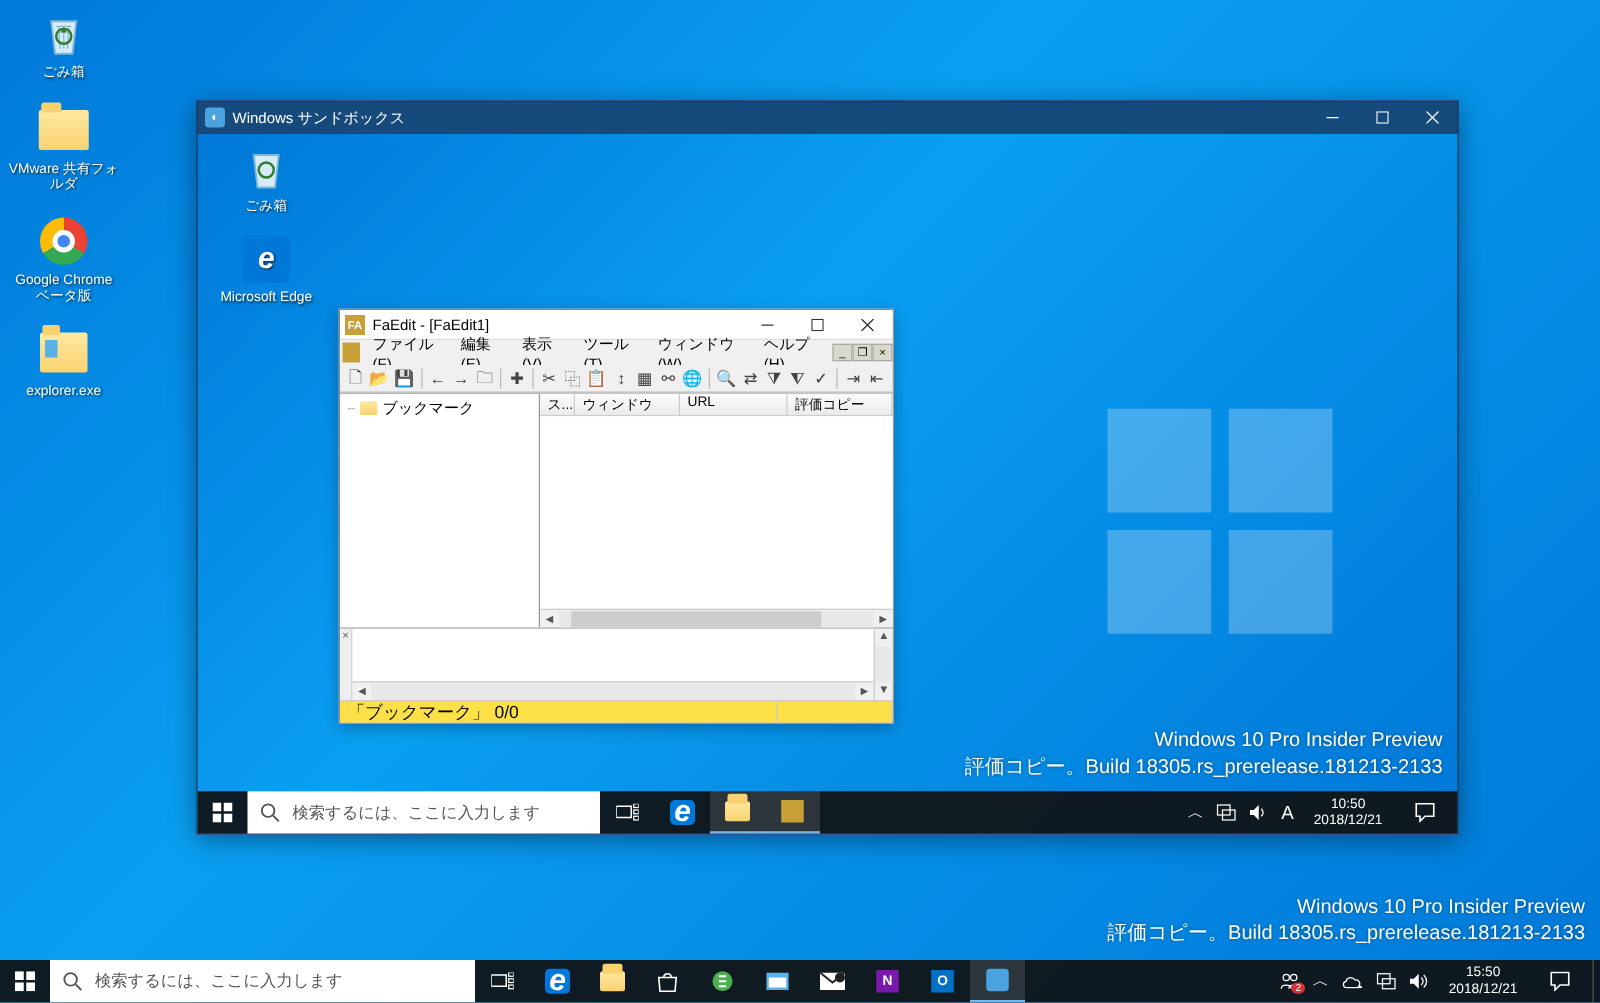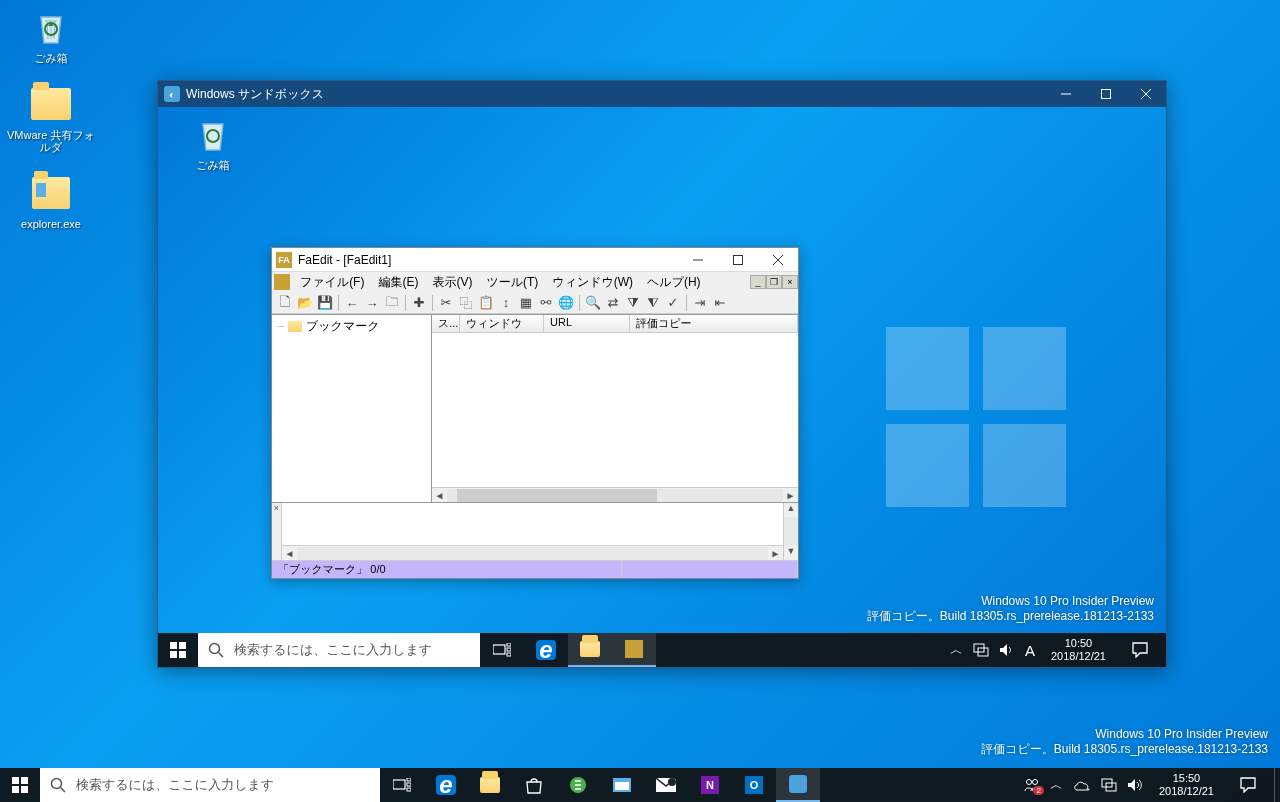--- a/index.html
+++ b/index.html
@@ -14,21 +14,21 @@
 .ic-bin { width: 40px; height: 40px; }
 .ic-folder { width: 40px; height: 32px; background: linear-gradient(#ffe9a2,#f9d26f); border-radius: 2px; position: relative; }
 .ic-folder::before { content:""; position:absolute; top:-6px; left:2px; width:16px; height:8px; background:#f9d26f; border-radius:2px 2px 0 0; }
 .ic-chrome { width:38px; height:38px; border-radius:50%; background: conic-gradient(#ea4335 0 120deg,#34a853 120deg 240deg,#fbbc05 240deg 360deg); position:relative; }
 .ic-chrome::after { content:""; position:absolute; inset:10px; background:#4285f4; border:4px solid #fff; border-radius:50%; }
 .ic-edge { width:38px; height:38px; background:#0078d7; border-radius:4px; display:flex; align-items:center; justify-content:center; color:#fff; font-weight:bold; font-size:24px; font-style:italic; }
 .ic-edge::after { content:"e"; }
 .ic-expl { width:38px; height:32px; background: linear-gradient(#ffe9a2,#f9d26f); border-radius:2px; position:relative; }
 .ic-expl::before { content:""; position:absolute; top:-6px; left:2px; width:14px; height:8px; background:#f9d26f; border-radius:2px 2px 0 0; }
 .ic-expl::after { content:""; position:absolute; left:4px; top:6px; width:10px; height:14px; background:#5ab0e8; }
-.watermark { position:absolute; right:12px; color:#fff; font-size:12px; text-align:right; text-shadow:0 0 3px rgba(0,0,0,.4); line-height:1.3; }
+.watermark { position:absolute; right:12px; color:#fff; font-size:16px; text-align:right; text-shadow:0 0 3px rgba(0,0,0,.4); line-height:1.3; }
 .taskbar { position:absolute; left:0; right:0; height:34px; background:rgba(16,16,16,.92); display:flex; align-items:stretch; color:#fff; }
 .tb-start { width:40px; display:flex; align-items:center; justify-content:center; cursor:pointer; }
 .tb-start svg { width:16px; height:16px; }
 .tb-search { background:#fff; color:#555; display:flex; align-items:center; padding:0 10px; font-size:13px; cursor:text; }
 .tb-search svg { width:16px; height:16px; margin-right:10px; }
 .tb-btn { width:44px; display:flex; align-items:center; justify-content:center; cursor:pointer; font-size:16px; }
 .tb-btn.active { border-bottom:2px solid #76b9ed; background:rgba(255,255,255,.12); }
 .tb-spacer { flex:1; }
 .tb-tray { display:flex; align-items:center; gap:10px; padding:0 8px; font-size:13px; }
 .tb-clock { font-size:11px; text-align:center; line-height:1.15; padding:0 6px; }
@@ -36,21 +36,21 @@
 
 .sandbox { position:absolute; left:157px; top:80px; width:1010px; height:588px; background:#000; border:1px solid #2a5a8a; display:flex; flex-direction:column; box-shadow:0 4px 20px rgba(0,0,0,.4); }
 .sb-title { height:26px; background:#174a7c; color:#fff; display:flex; align-items:center; font-size:12px; padding-left:6px; }
 .sb-title .t-icon { width:16px; height:16px; margin-right:6px; background:#4aa3df; border-radius:3px; display:flex; align-items:center; justify-content:center; font-size:10px; }
 .sb-title .t-sp { flex:1; }
 .sb-title .wbtn { width:40px; height:26px; display:flex; align-items:center; justify-content:center; cursor:pointer; }
 .sb-body { flex:1; position:relative; background: linear-gradient(135deg,#0078d7 0%,#0a9ff2 40%,#0078d7 100%); overflow:hidden; }
 
 .sb-icons { position:absolute; top:6px; left:10px; width:90px; display:flex; flex-direction:column; gap:14px; }
 
-.app { position:absolute; left:113px; top:140px; width:528px; height:332px; background:#fff; border:1px solid #888; display:flex; flex-direction:column; box-shadow:0 3px 12px rgba(0,0,0,.3); font-size:12px; }
+.app { position:absolute; left:113px; top:140px; width:444px; height:332px; background:#fff; border:1px solid #888; display:flex; flex-direction:column; box-shadow:0 3px 12px rgba(0,0,0,.3); font-size:12px; }
 .app-title { height:24px; background:#fff; display:flex; align-items:center; padding-left:4px; border-bottom:1px solid #ddd; }
 .app-title .ai { width:16px; height:16px; background:#c7a038; margin-right:6px; display:flex; align-items:center; justify-content:center; font-size:9px; color:#fff; font-weight:bold; }
 .app-title .sp { flex:1; }
 .app-title .wb { width:40px; height:22px; display:flex; align-items:center; justify-content:center; cursor:pointer; color:#555; }
 .app-menu { height:20px; background:#f0f0f0; display:flex; align-items:center; padding-left:2px; gap:2px; font-size:12px; }
 .app-menu .mi { padding:1px 6px; cursor:pointer; }
 .app-menu .mai { width:16px; height:16px; background:#c7a038; margin-right:2px; }
 .app-menu .mdi { margin-left:auto; display:flex; gap:0; }
 .app-menu .mdb { width:16px; height:14px; background:#d8d8cc; border:1px solid #aaa; display:flex; align-items:center; justify-content:center; font-size:9px; cursor:pointer; }
 .app-tool { height:22px; background:#f0f0f0; border-bottom:1px solid #ccc; display:flex; align-items:center; padding:0 4px; gap:2px; }
@@ -72,21 +72,21 @@
 .app-lower { height:58px; display:flex; border-top:1px solid #999; }
 .lower-x { width:10px; background:#eee; border-right:1px solid #ccc; font-size:9px; text-align:center; color:#555; cursor:pointer; }
 .lower-body { flex:1; display:flex; flex-direction:column; }
 .lower-txt { flex:1; background:#fff; }
 .lower-hs { height:15px; background:#f0f0f0; display:flex; align-items:center; border-top:1px solid #ccc; }
 .lower-hs .ar { width:15px; text-align:center; font-size:10px; color:#555; cursor:pointer; }
 .lower-hs .tr { flex:1; height:13px; background:#e8e8e8; }
 .lower-vs { width:15px; background:#f0f0f0; border-left:1px solid #ccc; display:flex; flex-direction:column; }
 .lower-vs .ar { height:14px; text-align:center; font-size:9px; color:#555; cursor:pointer; }
 .lower-vs .tr { flex:1; background:#e8e8e8; }
-.app-status { height:18px; background:#c4b5fd; border-top:1px solid #ccc; display:flex; align-items:center; font-size:11px; }
+.app-status { height:18px; background:#fde047; border-top:1px solid #ccc; display:flex; align-items:center; font-size:14px; }
 .app-status .sc { padding:0 6px; border-right:1px solid #ccc; height:100%; display:flex; align-items:center; }
 .app-status .sc:first-child { width:350px; }
 
 svg { display:block; }
 </style>
 </head>
 <body>
 
 <div class="host-desktop">
   <div class="win-logo" style="left:960px; top:330px;">
@@ -109,20 +109,26 @@
       <div class="lbl">ごみ箱</div>
     </div>
     <div class="d-icon">
       <div class="ic">
           <div class="ic-folder"></div>
         </div>
       <div class="lbl">VMware 共有フォルダ</div>
     </div>
     <div class="d-icon">
       <div class="ic">
+          <div class="ic-chrome"></div>
+        </div>
+      <div class="lbl">Google Chrome ベータ版</div>
+    </div>
+    <div class="d-icon">
+      <div class="ic">
           <div class="ic-expl"></div>
         </div>
       <div class="lbl">explorer.exe</div>
     </div>
   </div>
 
   <div class="watermark" style="bottom:44px;">
     <div>Windows 10 Pro Insider Preview</div>
     <div>評価コピー。Build 18305.rs_prerelease.181213-2133</div>
   </div>
@@ -264,20 +270,26 @@
 
       <div class="sb-icons">
         <div class="d-icon">
           <div class="ic">
               <svg class="ic-bin" viewBox="0 0 40 40">
                 <path d="M10 10 L30 10 L27 36 L13 36 Z" fill="#d7ecf7" stroke="#7fb8d6" stroke-width="1.5"></path>
                 <circle cx="20" cy="22" r="6" fill="none" stroke="#2e7d32" stroke-width="2"></circle>
               </svg>
             </div>
           <div class="lbl">ごみ箱</div>
+        </div>
+        <div class="d-icon">
+          <div class="ic">
+              <div class="ic-edge"></div>
+            </div>
+          <div class="lbl">Microsoft Edge</div>
         </div>
       </div>
 
       <div class="watermark" style="bottom:42px;">
         <div>Windows 10 Pro Insider Preview</div>
         <div>評価コピー。Build 18305.rs_prerelease.181213-2133</div>
       </div>
 
       <div class="app">
         <div class="app-title">

